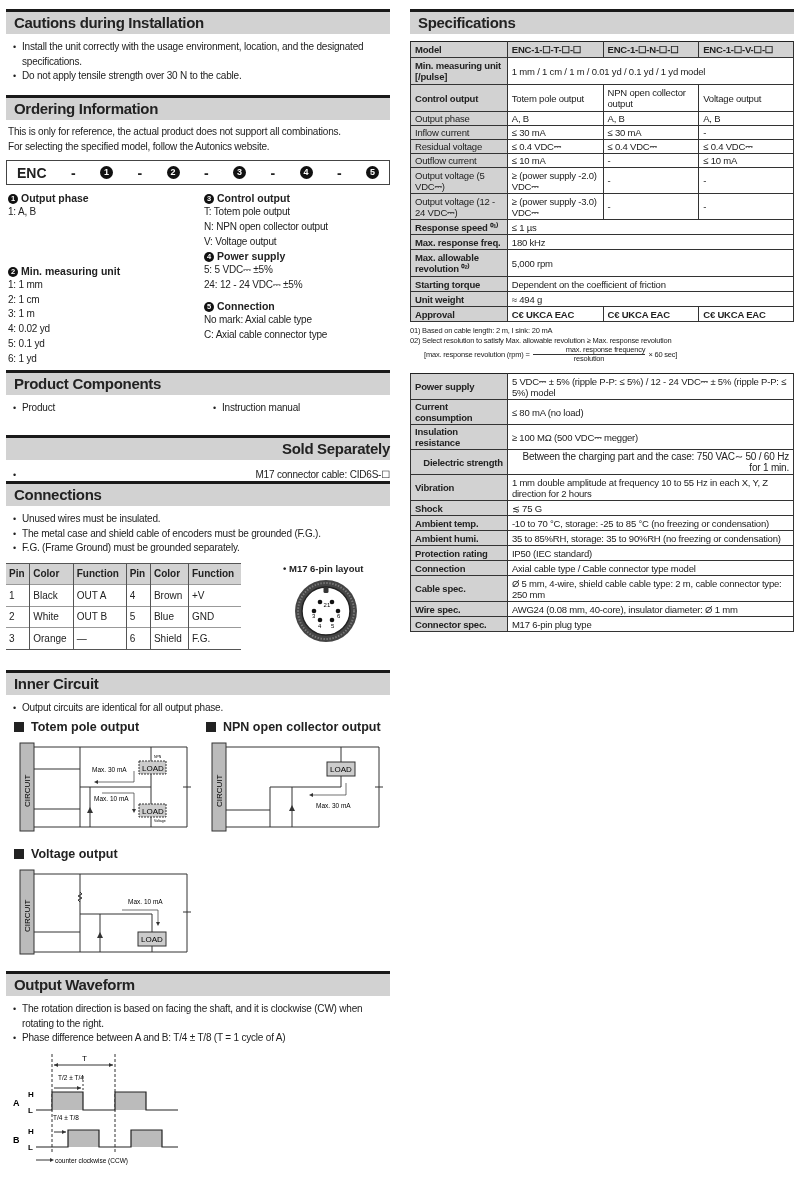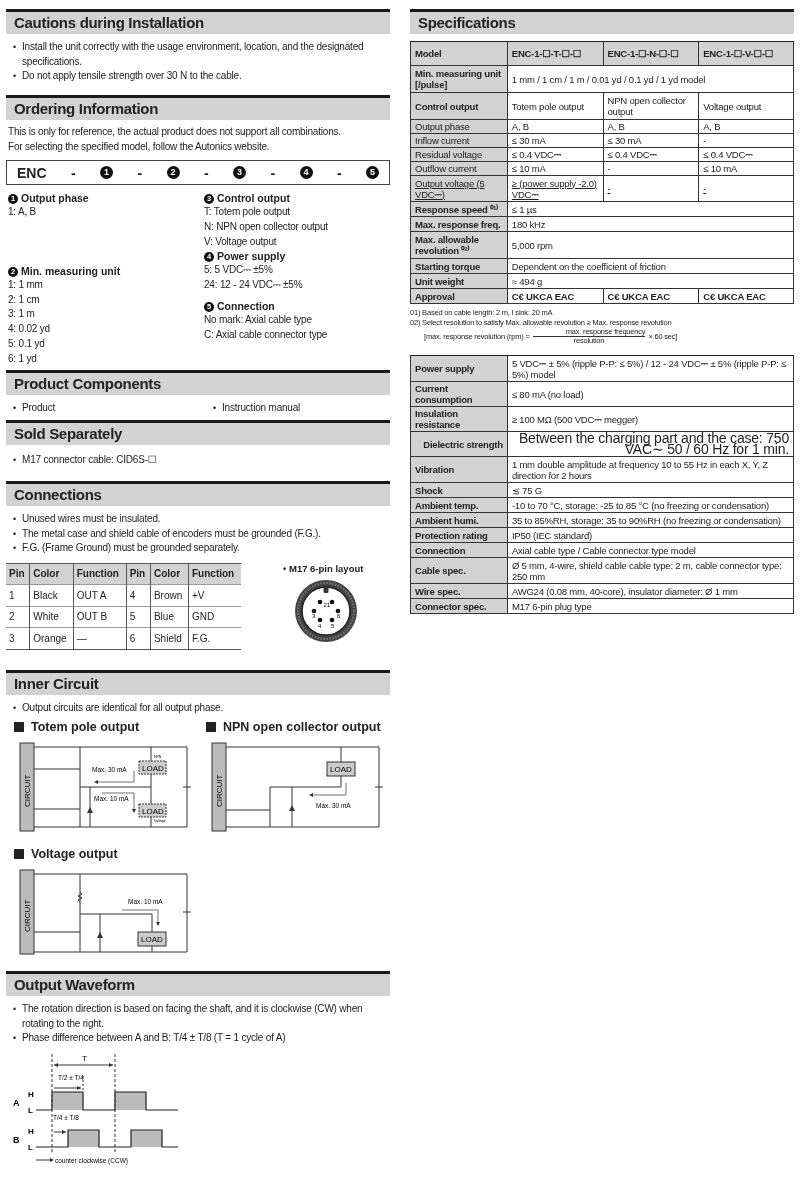--- a/index.html
+++ b/index.html
@@ -99,21 +99,21 @@
   </div>
 
   <div style="position:absolute; top:370px; width:384px;">
     <div class="sec-h">Product Components</div>
     <div style="display:flex; margin-top:6px;">
       <div class="bul" style="width:200px;">Product</div>
       <div class="bul">Instruction manual</div>
     </div>
   </div>
 
-  <div style="position:absolute; top:420px; width:384px;">
+  <div style="position:absolute; top:435px; width:384px;text-align:right;">
     <div class="sec-h">Sold Separately</div>
     <div style="margin-top:8px;">
       <div class="bul">M17 connector cable: CID6S-☐</div>
     </div>
   </div>
 
   <div style="position:absolute; top:481px; width:384px;">
     <div class="sec-h">Connections</div>
     <div style="margin-top:6px;">
       <div class="bul">Unused wires must be insulated.</div>
@@ -320,21 +320,21 @@
   <div style="position:absolute; top:9px; width:384px;">
     <div class="sec-h">Specifications</div>
     <table class="spec-t" style="margin-top:7px;">
       <colgroup>
           <col style="width:97px">
           <col style="width:96px">
           <col style="width:96px">
           <col style="width:95px">
         </colgroup>
       <tbody>
-          <tr class="top" style="height:24px;">
+          <tr class="top" style="height:16px;">
         <td class="k">Model</td>
         <td class="k">ENC-1-☐-T-☐-☐</td>
         <td class="k">ENC-1-☐-N-☐-☐</td>
         <td class="k">ENC-1-☐-V-☐-☐</td>
       </tr>
       <tr style="height:27px;">
         <td class="k">Min. measuring unit [/pulse]</td>
         <td colspan="3">1 mm / 1 cm / 1 m / 0.01 yd / 0.1 yd / 1 yd model</td>
       </tr>
       <tr style="height:27px;">
@@ -360,23 +360,29 @@
         <td>≤ 0.4 VDC⎓</td>
         <td>≤ 0.4 VDC⎓</td>
         <td>≤ 0.4 VDC⎓</td>
       </tr>
       <tr style="height:13px;padding-left:24px;">
         <td class="kn">Outflow current</td>
         <td>≤ 10 mA</td>
         <td>-</td>
         <td>≤ 10 mA</td>
       </tr>
-      <tr style="height:26px;text-decoration:underline;">
+      <tr style="height:26px;">
         <td class="kn">Output voltage (5 VDC⎓)</td>
         <td>≥ (power supply -2.0) VDC⎓</td>
+        <td>-</td>
+        <td>-</td>
+      </tr>
+      <tr style="height:26px;">
+        <td class="kn">Output voltage (12 - 24 VDC⎓)</td>
+        <td>≥ (power supply -3.0) VDC⎓</td>
         <td>-</td>
         <td>-</td>
       </tr>
       <tr style="height:15px;padding-left:36px;">
         <td class="k">Response speed ⁰¹⁾</td>
         <td colspan="3">≤ 1 µs</td>
       </tr>
       <tr style="height:15px;">
         <td class="k">Max. response freq.</td>
         <td colspan="3">180 kHz</td>
@@ -426,21 +432,21 @@
       <tr style="height:15px;">
         <td class="k">Current consumption</td>
         <td>≤ 80 mA (no load)</td>
       </tr>
       <tr style="height:15px;">
         <td class="k">Insulation resistance</td>
         <td>≥ 100 MΩ (500 VDC⎓ megger)</td>
       </tr>
       <tr style="height:15px;text-align:right;">
         <td class="k">Dielectric strength</td>
-        <td style="font-size:14px;">Between the charging part and the case: 750 VAC∼ 50 / 60 Hz for 1 min.</td>
+        <td style="font-size:10px;">Between the charging part and the case: 750 VAC∼ 50 / 60 Hz for 1 min.</td>
       </tr>
       <tr style="height:26px;">
         <td class="k">Vibration</td>
         <td>1 mm double amplitude at frequency 10 to 55 Hz in each X, Y, Z direction for 2 hours</td>
       </tr>
       <tr style="height:15px;">
         <td class="k">Shock</td>
         <td>≲ 75 G</td>
       </tr>
       <tr style="height:15px;">

